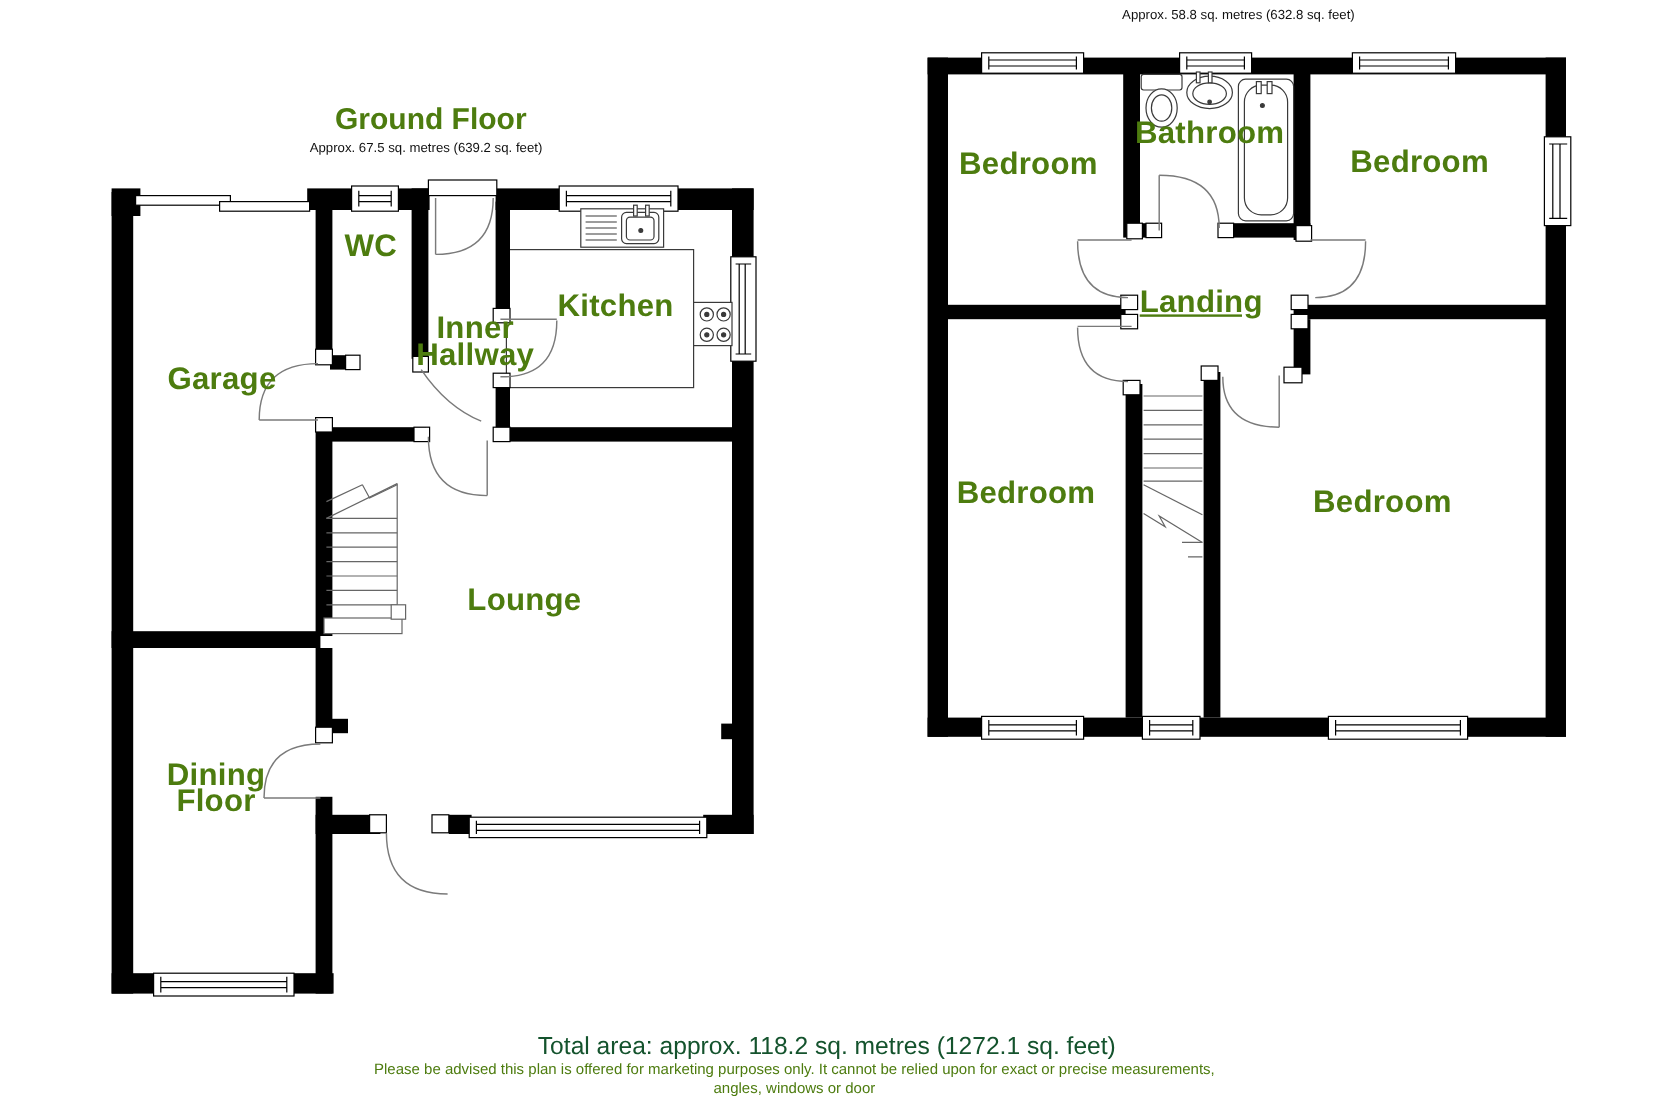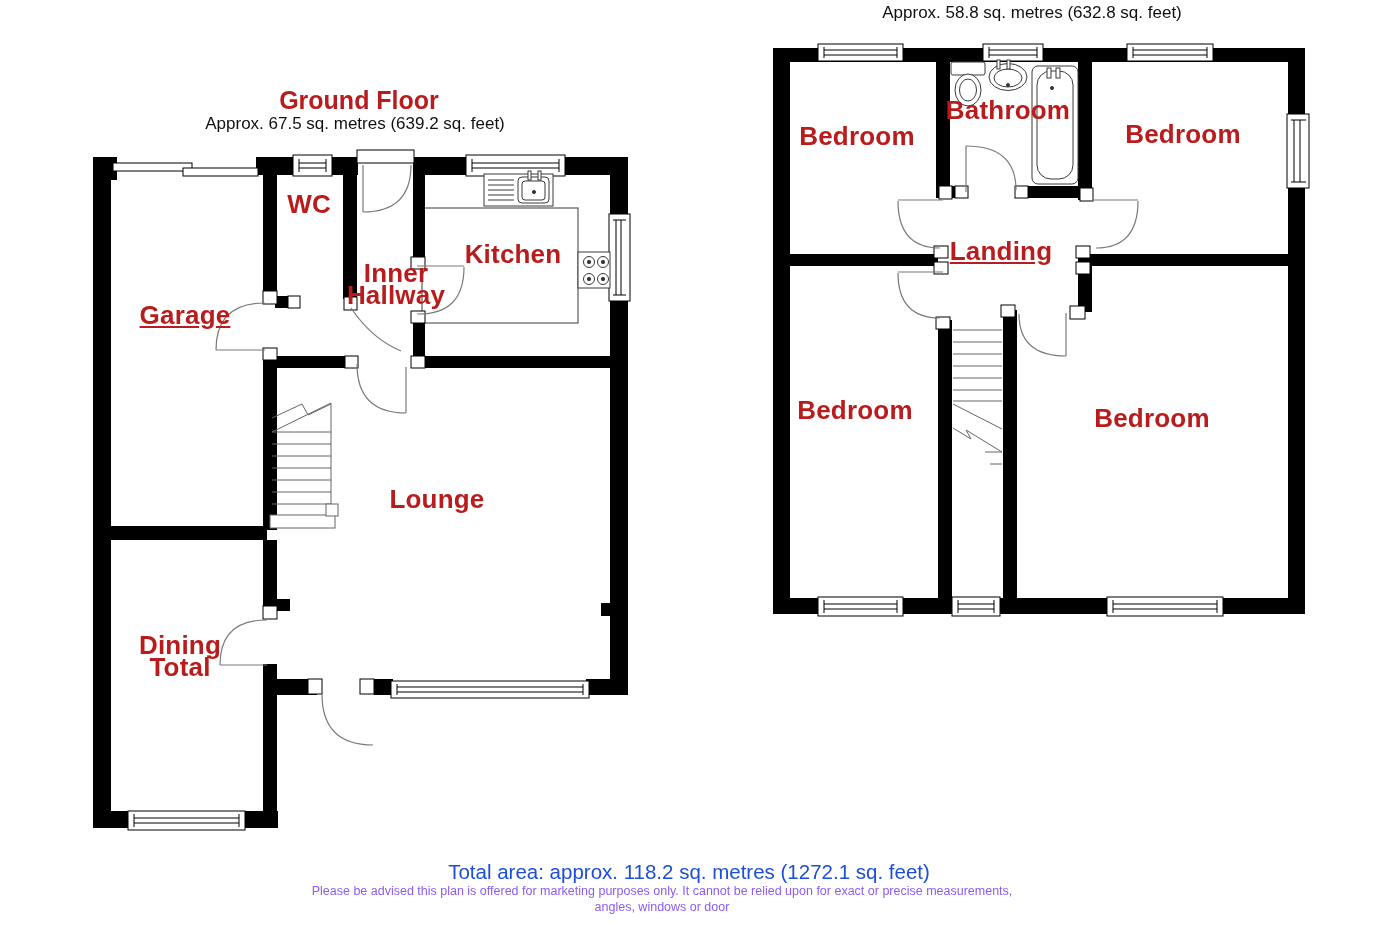--- a/index.html
+++ b/index.html
@@ -1,25 +1,25 @@
 <!DOCTYPE html>
 <html><head>
 <meta charset="utf-8">
 <style>
   html,body{margin:0;padding:0;background:#ffffff;}
   #canvas{position:relative;width:1400px;height:932px;background:#fff;overflow:hidden;
           font-family:"Liberation Sans",sans-serif;}
   #plan-svg{position:absolute;left:0;top:0;}
-  .lbl{position:absolute;transform:translate(-50%,-50%);color:#b91c1c;text-align:center;
+  .lbl{position:absolute;transform:translate(-50%,-50%);color:#4d7c0f;text-align:center;
        white-space:pre-line;}
   .room{font-weight:bold;font-size:26px;line-height:22px;letter-spacing:.2px;}
   .gf-title{font-weight:bold;font-size:25px;}
-  .area-sub{font-size:17px;color:#111;text-align:center;}
-  .total{font-size:20.5px;color:#1d4ed8;}
-  .disclaimer{font-size:12.5px;line-height:16px;color:#8b5cf6;}
+  .area-sub{font-size:11px;color:#111;text-align:center;}
+  .total{font-size:20.5px;color:#14532d;}
+  .disclaimer{font-size:12.5px;line-height:16px;color:#4d7c0f;}
 </style>
 </head>
 <body>
 
 <div id="canvas">
 
 <svg id="plan-svg" width="1400" height="932" viewBox="0 0 1400 932">
 
   <g>
 
@@ -272,28 +272,28 @@
       <rect x="1056" y="68" width="4" height="10"></rect>
       <circle cx="1052" cy="88" r="1.6" fill="#3a3a3a"></circle>
     </g>
   </g>
 </svg>
 
   <div class="lbl gf-title" style="left:359px;top:100px;">Ground Floor</div>
   <div class="lbl area-sub" style="left:355px;top:124px;">Approx. 67.5 sq. metres (639.2 sq. feet)</div>
   <div class="lbl area-sub" style="left:1032px;top:13px;">Approx. 58.8 sq. metres (632.8 sq. feet)</div>
 
-  <div class="lbl room" style="left:185px;top:315px;text-decoration:underline;">Garage</div>
+  <div class="lbl room" style="left:185px;top:315px;">Garage</div>
   <div class="lbl room" style="left:309px;top:204px;">WC</div>
   <div class="lbl room" style="left:396px;top:284px;">Inner
 Hallway</div>
   <div class="lbl room" style="left:513px;top:254px;">Kitchen</div>
   <div class="lbl room" style="left:437px;top:499px;">Lounge</div>
   <div class="lbl room" style="left:180px;top:656px;">Dining
-Total</div>
+Floor</div>
 
   <div class="lbl room" style="left:857px;top:136px;">Bedroom</div>
   <div class="lbl room" style="left:1008px;top:110px;">Bathroom</div>
   <div class="lbl room" style="left:1183px;top:134px;">Bedroom</div>
   <div class="lbl room" style="left:1001px;top:251px;text-decoration:underline;">Landing</div>
   <div class="lbl room" style="left:855px;top:410px;">Bedroom</div>
   <div class="lbl room" style="left:1152px;top:418px;">Bedroom</div>
 
   <div class="lbl total" style="left:689px;top:872px;">Total area: approx. 118.2 sq. metres (1272.1 sq. feet)</div>
   <div class="lbl disclaimer" style="left:662px;top:899px;">Please be advised this plan is offered for marketing purposes only. It cannot be relied upon for exact or precise measurements, angles, windows or door</div>

